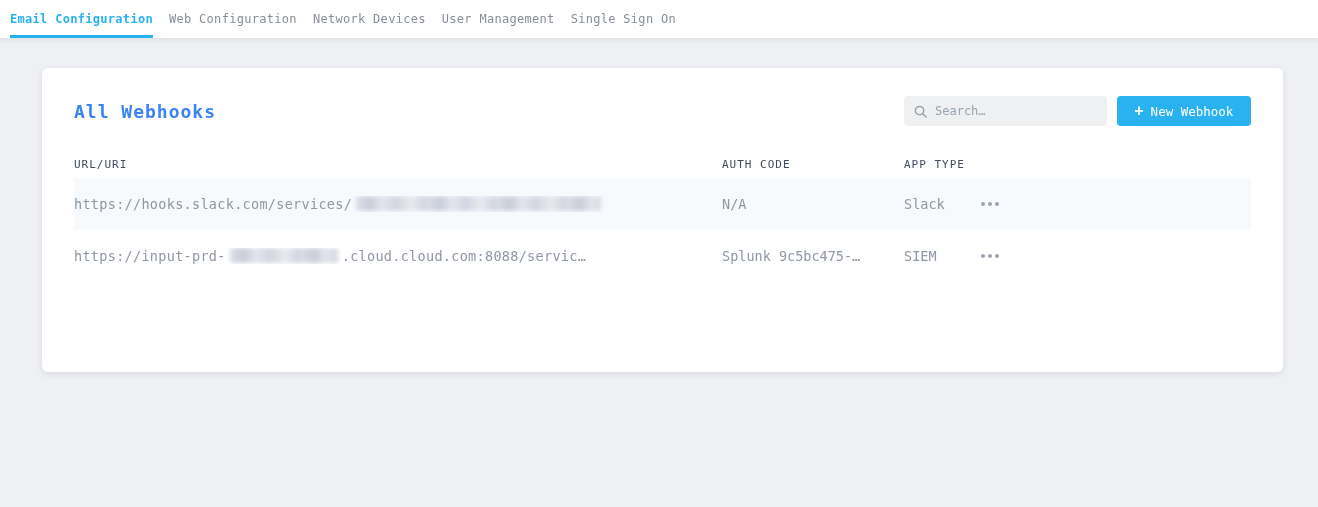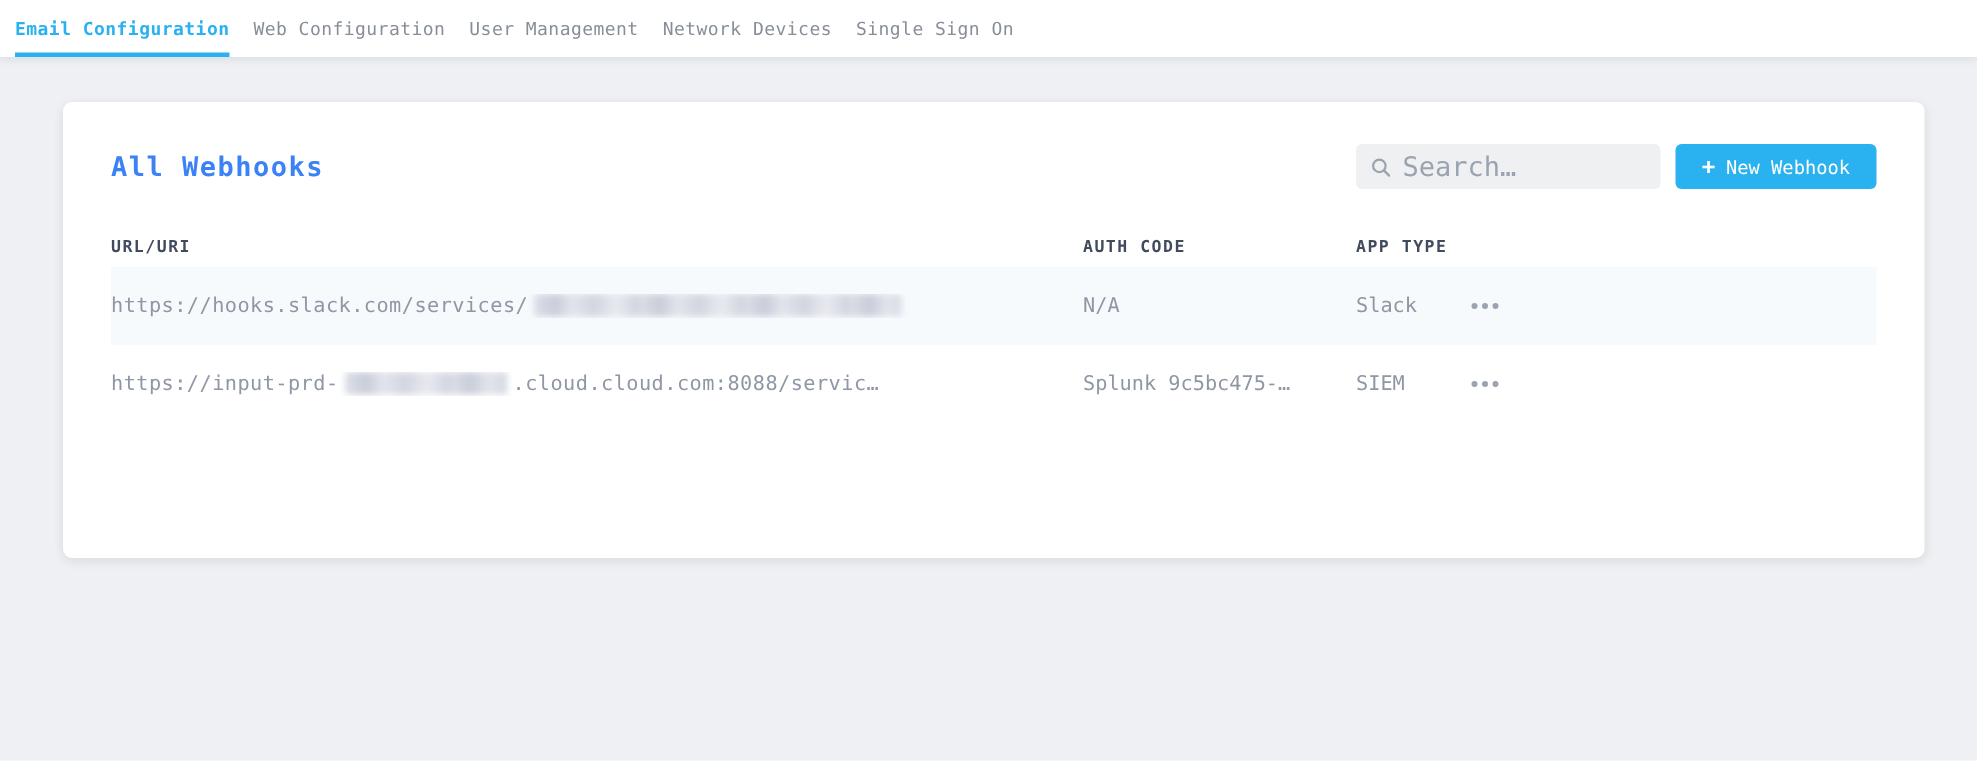--- a/index.html
+++ b/index.html
@@ -67,41 +67,41 @@
     letter-spacing:1px; flex:0 0 auto; white-space:nowrap;
   }
   .head-spacer { flex:1; }
   .search-box {
     width:203px; height:30px; background:#eef0f2; border-radius:4px;
     display:flex; align-items:center; padding:0 10px; gap:8px;
   }
   .search-box svg { flex:0 0 auto; display:block; }
   .search-box input {
     border:none; outline:none; background:transparent;
-    font-family:inherit; font-size:18px; color:#0f766e; width:100%;
+    font-family:inherit; font-size:12px; color:#0f766e; width:100%;
   }
   .search-box input::placeholder { color:#9aa3b0; }
   .btn-primary {
     margin-left:10px; width:134px; height:30px;
     background:#29b2ef; border:none; border-radius:4px;
     color:#ffffff; font-family:inherit; font-size:12.5px;
     display:flex; align-items:center; justify-content:center; gap:7px;
     cursor:pointer; white-space:nowrap;
   }
   .btn-plus { font-size:15px; font-weight:bold; line-height:1; }
   
   .tbl { margin-top:24px; }
   .tbl-row {
     display:grid;
     grid-template-columns:648px 182px 75px 1fr;
     align-items:center;
   }
   .tbl-header { height:28px; }
   .th {
-    font-size:11px; font-weight:bold; color:#414b5e;
+    font-size:11px; font-weight:normal; color:#414b5e;
     letter-spacing:1px; white-space:nowrap;
   }
   .data-row { height:52px; font-size:13.5px; color:#8f97a4; }
   .data-row.striped { background:#f7fafd; }
   .url-cell { display:flex; overflow:hidden; white-space:nowrap; letter-spacing:0.3px; }
   .redacted {
     display:inline-block; height:15px; margin-left:4px;
     border-radius:2px;
     background:repeating-linear-gradient(90deg,
       #dcdfe7 0px,#c9cdd9 14px,#e3e5ec 26px,#d2d5e0 40px,#e8eaef 55px,#cfd3de 70px);
@@ -117,22 +117,22 @@
   .menu-btn i {
     width:4px; height:4px; border-radius:50%; background:#9aa3b0; display:block;
   }
 </style>
 </head>
 <body>
 
 <header class="topbar">
   <div class="tab active">Email Configuration</div>
   <div class="tab">Web Configuration</div>
+  <div class="tab">Network Devices</div>
   <div class="tab">User Management</div>
-  <div class="tab">Network Devices</div>
   <div class="tab">Single Sign On</div>
 </header>
 
 <div class="page">
 
 
   <main class="panel">
     <div class="panel-head">
       <h1 class="panel-title">All Webhooks</h1>
       <div class="head-spacer"></div>

